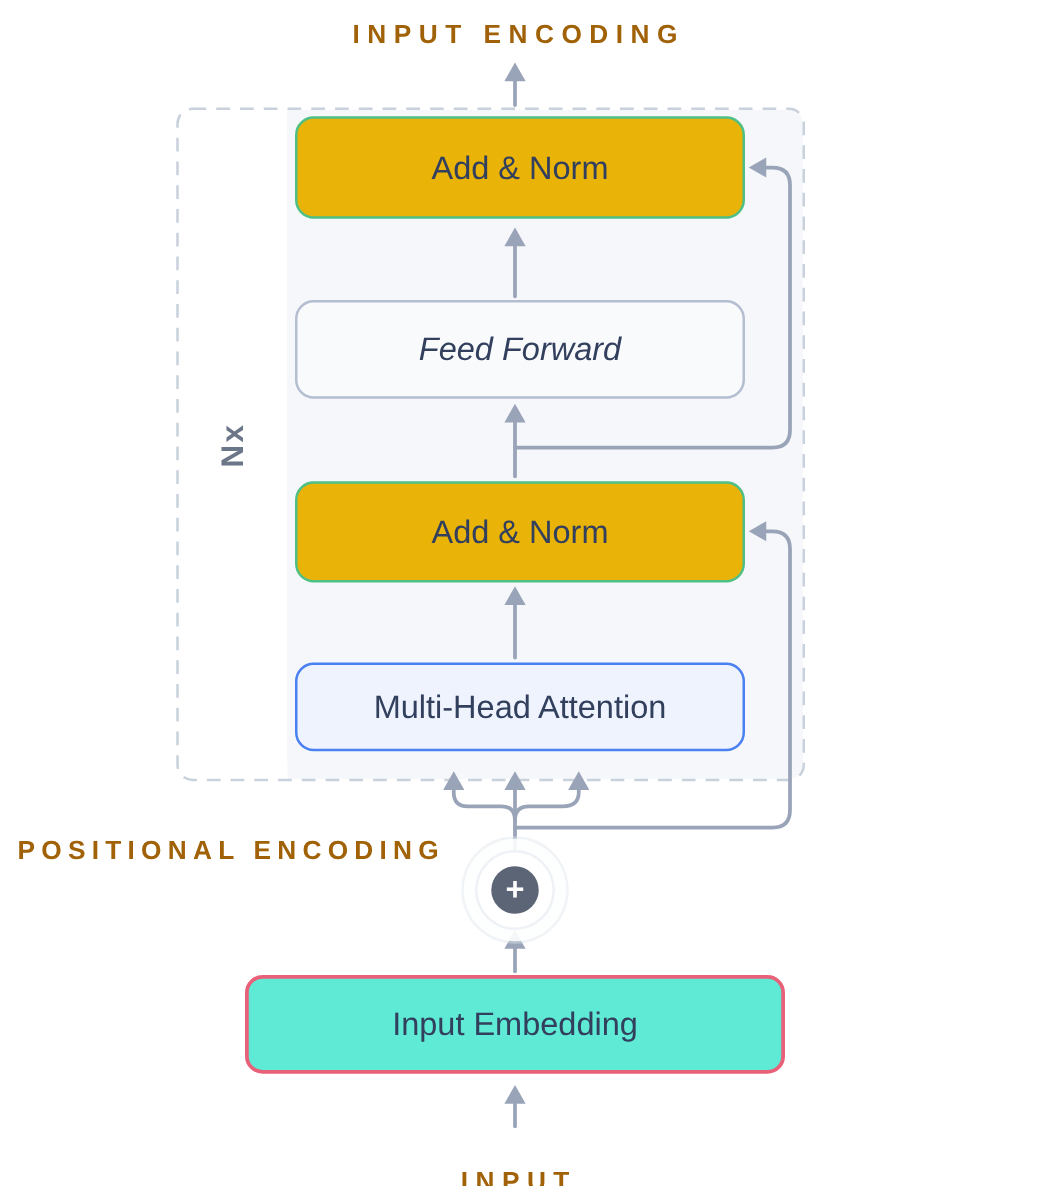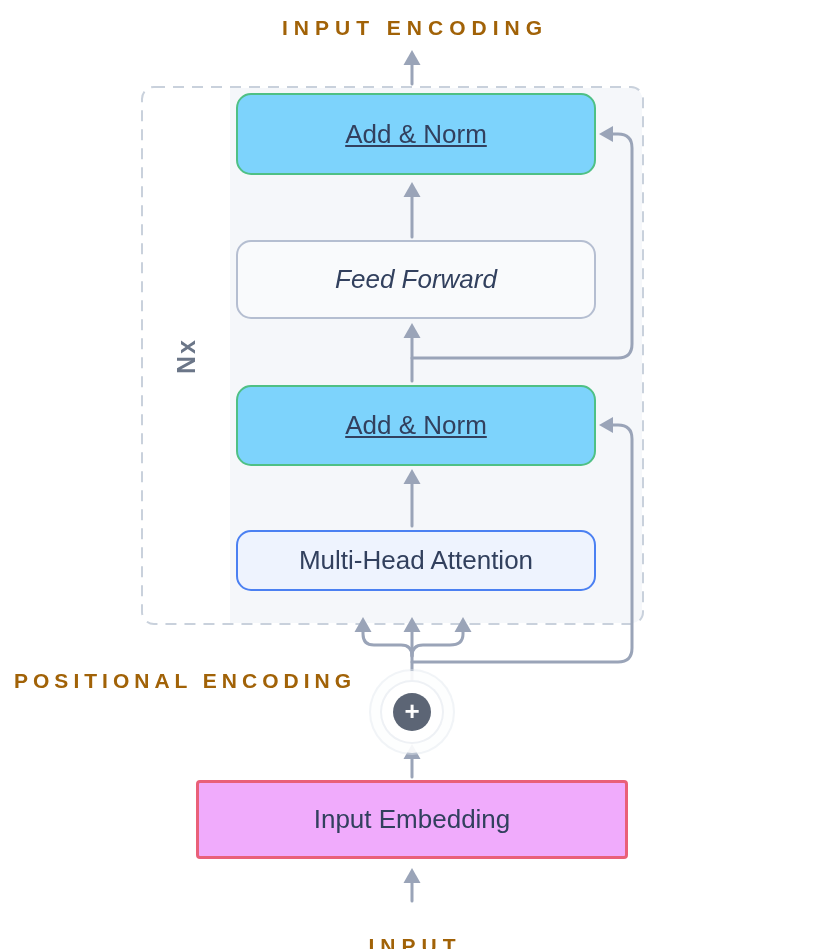--- a/index.html
+++ b/index.html
@@ -19,28 +19,28 @@
     display:flex;align-items:center;justify-content:center;
     color:#6b7688;font-size:25px;font-weight:600;letter-spacing:2px;
     transform:rotate(-90deg);
   }
   svg.wires{position:absolute;left:0;top:0;}
   .blk{
     position:absolute;box-sizing:border-box;display:flex;align-items:center;justify-content:center;
     font-size:26px;color:#32405e;border-radius:15px;border:2.5px solid transparent;
     background:#fff;white-space:nowrap;
   }
-  .blk-green{border-color:#4fc085;background:#7dd3fc;text-decoration:underline;}
+  .blk-green{border-color:#4fc085;background:#eab308;}
   .blk-gray{border-color:#b5bed1;background:#f9fafc;font-style:italic;}
   .blk-blue{border-color:#4b80f2;background:#eef3fe;}
-  .blk-red{border-color:#e96079;background:#f0abfc;border-width:3px;border-radius:4px;}
+  .blk-red{border-color:#e96079;background:#5eead4;border-width:3px;border-radius:14px;}
   .blk-1{left:236px;top:93px;width:360px;height:82px;}
   .blk-2{left:236px;top:240px;width:360px;height:79px;}
   .blk-3{left:236px;top:385px;width:360px;height:81px;}
-  .blk-4{left:236px;top:530px;width:360px;height:61px;}
+  .blk-4{left:236px;top:530px;width:360px;height:71px;}
   .blk-5{left:196px;top:780px;width:432px;height:79px;}
   .plus-circle{
     position:absolute;left:393px;top:693px;width:38px;height:38px;border-radius:50%;
     background:#5c6575;color:#ffffff;display:flex;align-items:center;justify-content:center;
     font-size:26px;font-weight:600;line-height:1;
     box-shadow:0 0 0 11px #ffffff,0 0 0 13px #eef1f5,0 0 0 22px rgba(255,255,255,.85),0 0 0 24px rgba(225,230,238,.45);
   }
   .plus-circle span{margin-top:-2px;}
 </style>
 </head>

